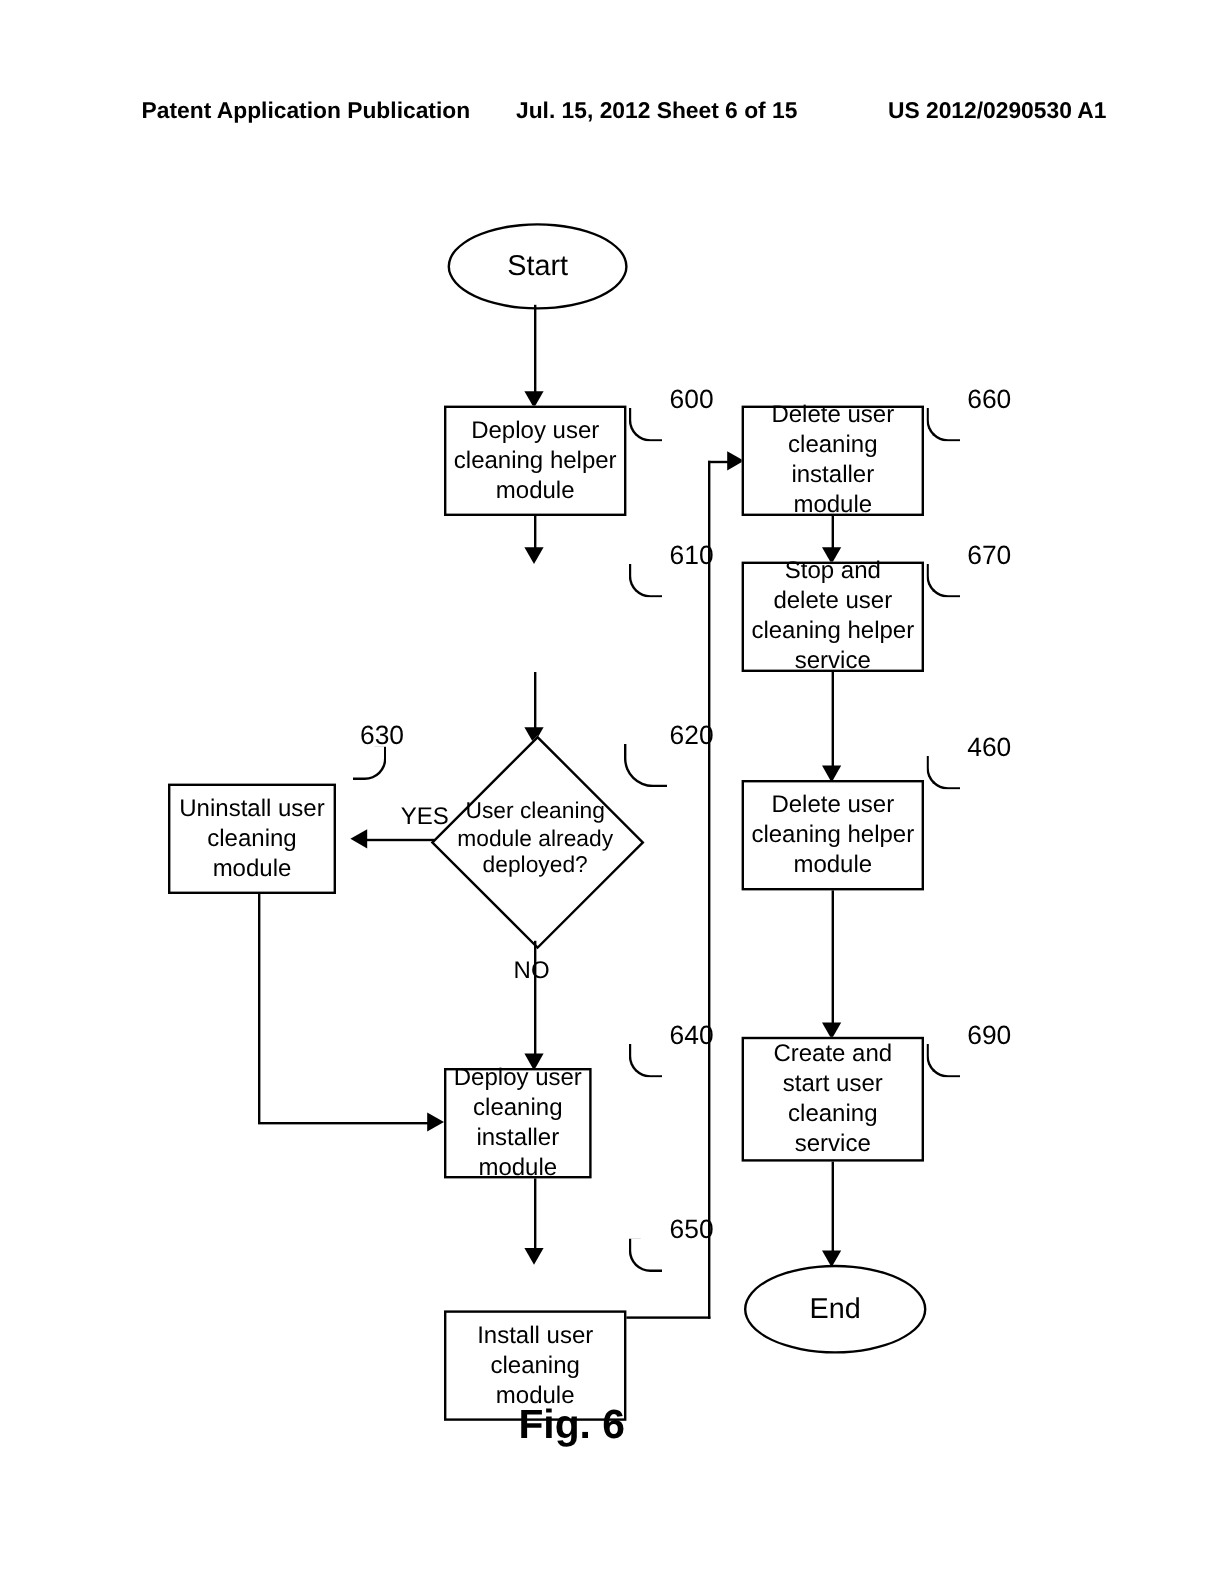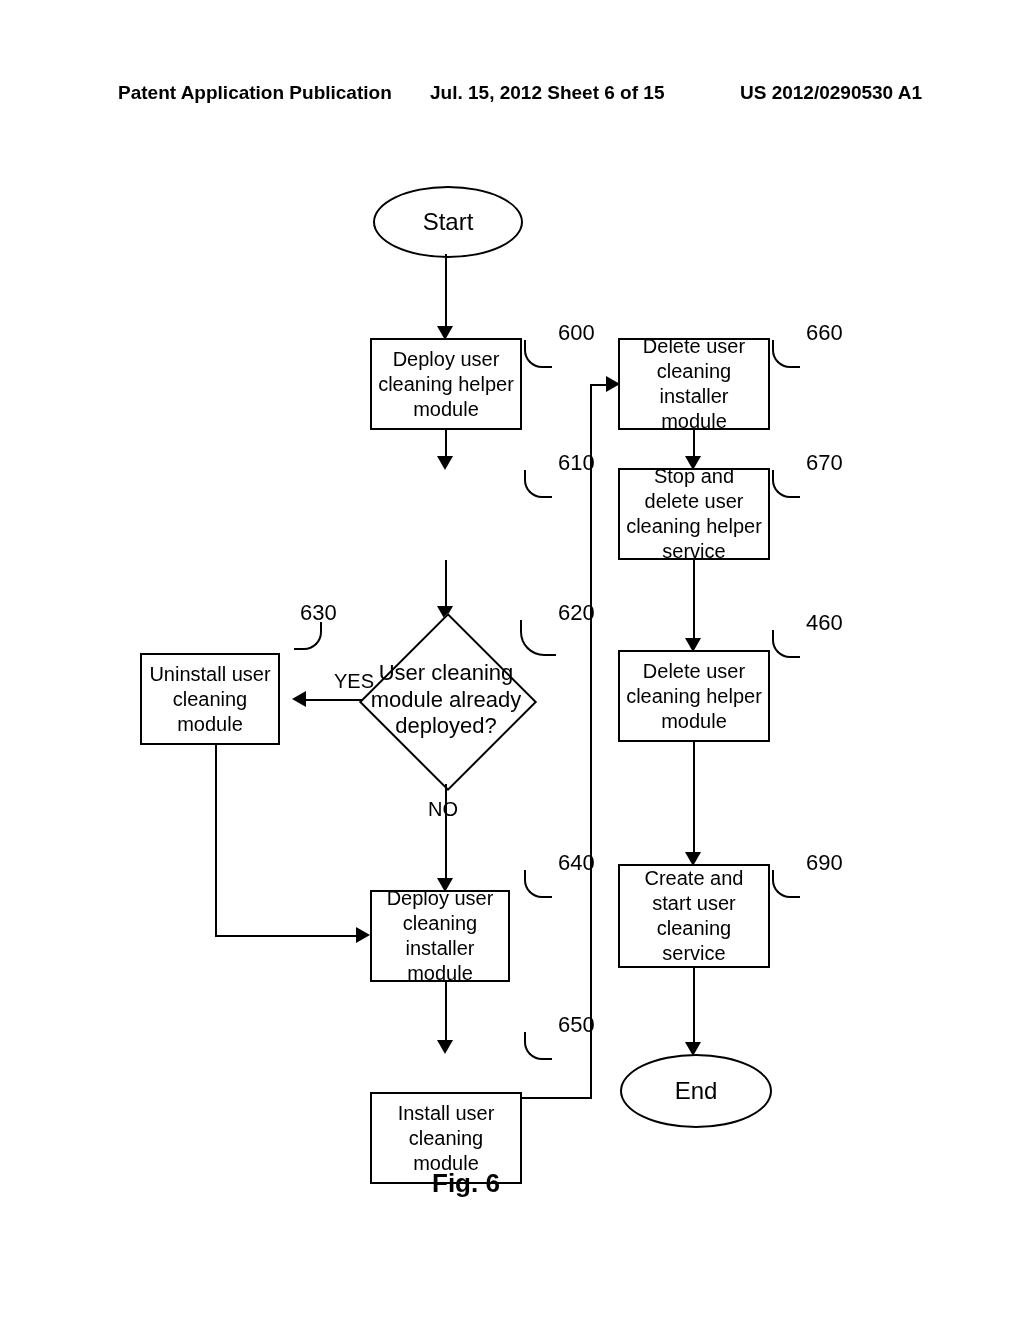--- a/index.html
+++ b/index.html
@@ -58,36 +58,36 @@
     border: 2px solid #000;
     transform: rotate(45deg);
     background: #fff;
   }
   .diamond-text {
     position: absolute;
     display: flex;
     align-items: center;
     justify-content: center;
     text-align: center;
-    font-size: 22px;
+    font-size: 19px;
     line-height: 1.2;
   }
   .reflabel {
     position: absolute;
     font-size: 22px;
     white-space: nowrap;
   }
   .edgelabel {
     position: absolute;
     font-size: 20px;
     white-space: nowrap;
   }
   .figcap {
     position: absolute;
-    font-size: 26px;
+    font-size: 34px;
     font-weight: bold;
   }
   .arrowhead {
     position: absolute;
     width: 0; height: 0;
     border-left: 8px solid transparent;
     border-right: 8px solid transparent;
   }
   .arrowhead.down { border-top: 14px solid #000; }
   .arrowhead.left {
@@ -158,21 +158,21 @@
     <div class="reflabel" style="left:300px; top:600px;">630</div>
 
     <div class="vline" style="left:215px; top:745px; height:190px;"></div>
     <div class="hline" style="left:215px; top:935px; width:143px;"></div>
     <div class="arrowhead right" style="left:356px; top:927px;"></div>
 
     <div class="vline" style="left:445px; top:784px; height:98px;"></div>
     <div class="arrowhead down" style="left:437px; top:878px;"></div>
     <div class="edgelabel" style="left:428px; top:798px;">NO</div>
 
-    <div class="box" style="left:370px; top:890px; width:140px; height:92px;">
+    <div class="box" style="left:370px; top:890px; width:123px; height:92px;">
       <span>Deploy user cleaning installer module</span>
     </div>
     <div class="lead" style="left:524px; top:870px;"></div>
     <div class="reflabel" style="left:558px; top:850px;">640</div>
 
     <div class="vline" style="left:445px; top:982px; height:62px;"></div>
     <div class="arrowhead down" style="left:437px; top:1040px;"></div>
 
     <div class="box" style="left:370px; top:1052px; width:152px; height:92px;margin-top:40px;">
       <span>Install user cleaning module</span>

